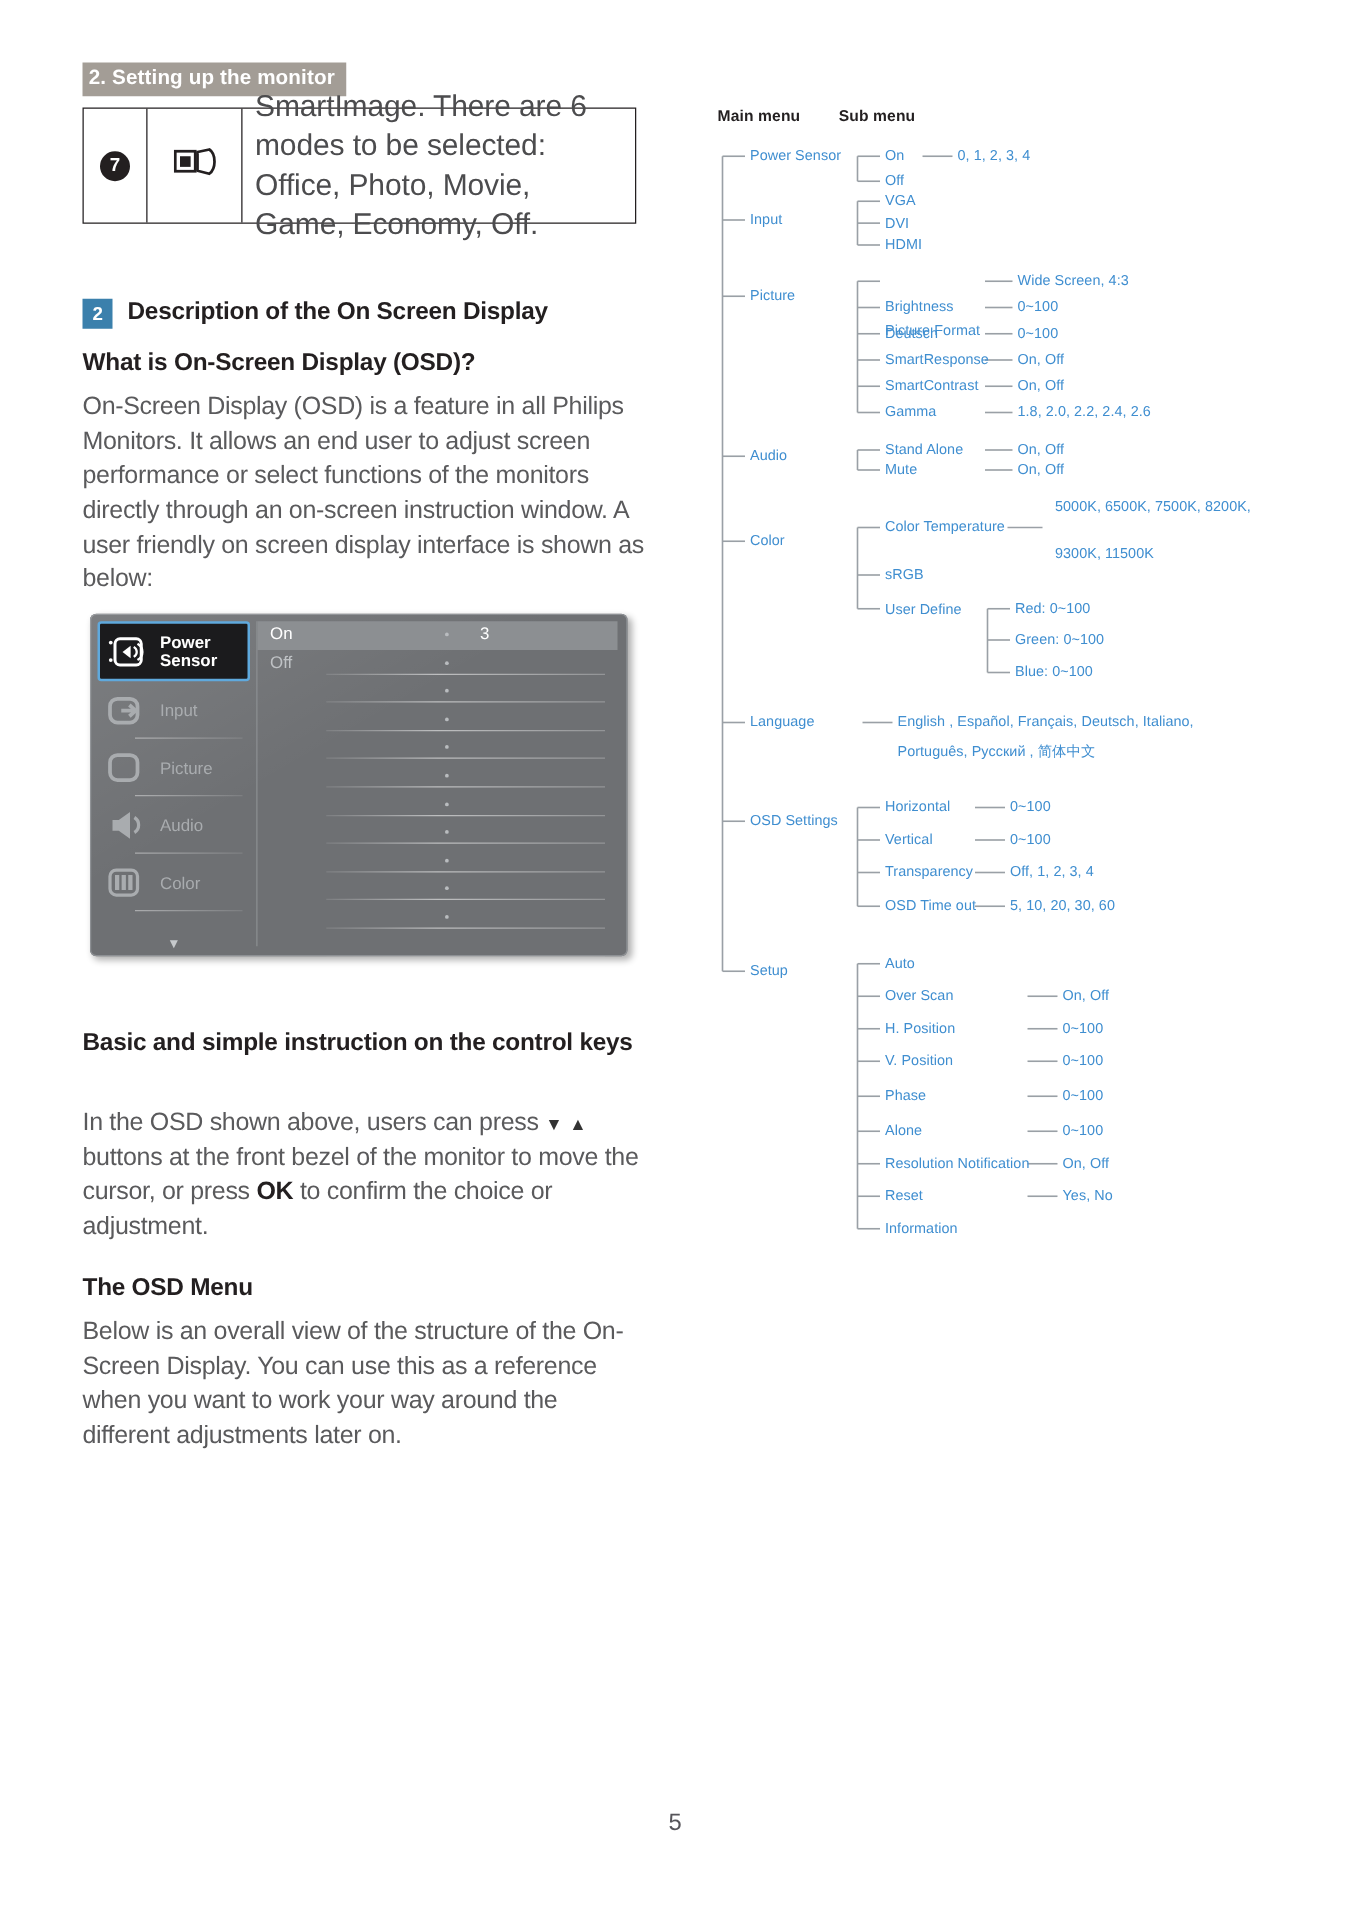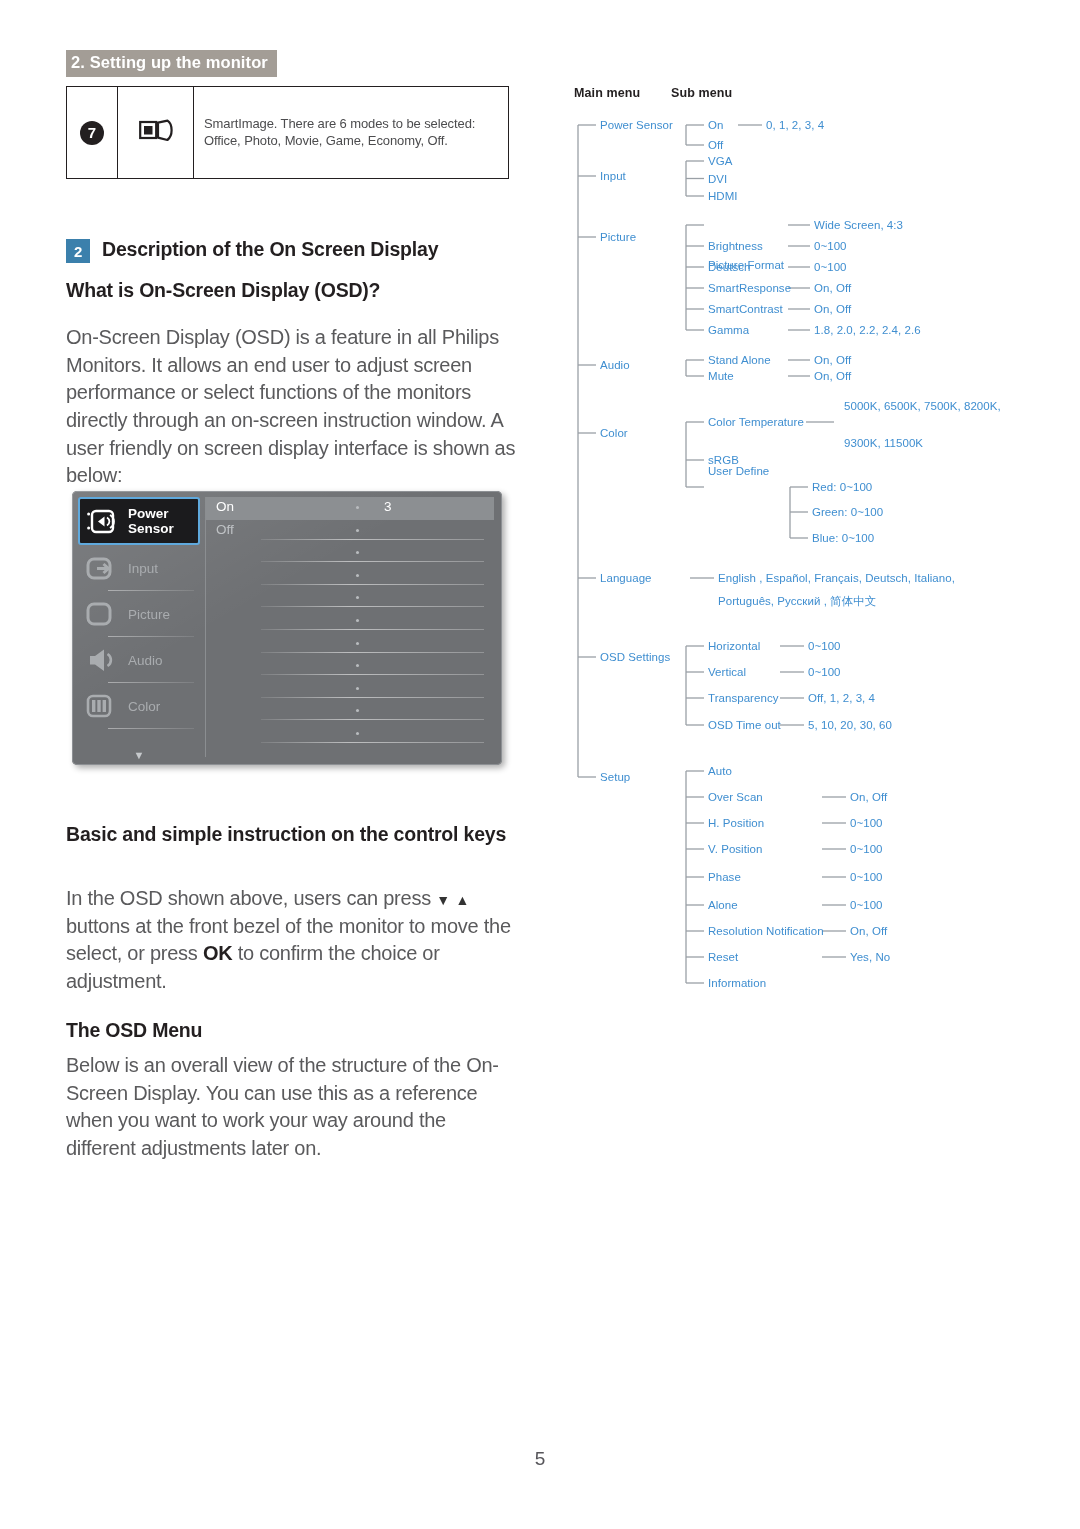--- a/index.html
+++ b/index.html
@@ -28,21 +28,21 @@
   #key-table .cell-num{
     width:50px;border-right:1.4px solid #231f20;
     display:flex;align-items:center;justify-content:center;flex:none;
   }
   #key-table .cell-icon{
     width:75px;border-right:1.4px solid #231f20;
     display:flex;align-items:center;justify-content:center;flex:none;
   }
   #key-table .cell-text{
     flex:1;display:flex;align-items:center;padding:0 8px 0 10px;
-    font-size:13px;color:#4c4c4e;line-height:1.30;letter-spacing:-.1px;
+    font-size:24px;color:#4c4c4e;line-height:1.30;letter-spacing:-.1px;
   }
   .num-badge{
     width:24px;height:24px;border-radius:50%;background:#231f20;color:#fff;
     font-size:15px;font-weight:700;display:flex;align-items:center;justify-content:center;
     line-height:1;
   }
 
   
   .lcol{position:absolute;left:66px;width:446px;}
   .sec-head{
@@ -153,21 +153,21 @@
     <div class="cell-text">SmartImage. There are 6 modes to be selected: Office, Photo, Movie, Game, Economy, Off.</div>
   </div>
 
   <div class="lcol sec-head" style="top:238px;">
     <span class="sec-badge">2</span>
     <span>Description of the On Screen Display</span>
   </div>
 
   <h3 class="lcol sub" style="top:278px;">What is On-Screen Display (OSD)?</h3>
 
-  <p class="lcol body" style="top:324px;width:452px;">On-Screen Display (OSD) is a feature in all Philips Monitors. It allows an end user to adjust screen performance or select functions of the monitors directly through an on-screen instruction window. A user friendly on screen display interface is shown as below:</p>
+  <p class="lcol body" style="top:312px;width:452px;">On-Screen Display (OSD) is a feature in all Philips Monitors. It allows an end user to adjust screen performance or select functions of the monitors directly through an on-screen instruction window. A user friendly on screen display interface is shown as below:</p>
 
   <div id="osd-mock">
     <div class="sheen"></div>
 
     <div id="osd-left">
 
       <div class="osd-item active">
         <span class="osd-ico">
           <svg width="38" height="30" viewBox="0 0 38 30">
             <rect x="6" y="5" width="21" height="21" rx="4" fill="none" stroke="#ffffff" stroke-width="2.4"></rect>
@@ -278,21 +278,21 @@
           <span class="dot"></span>
         </div>
       <div class="osd-row">
           <span class="rule"></span>
         </div>
     </div>
   </div>
 
   <h3 class="lcol sub" style="top:822px;width:442px;">Basic and simple instruction on the control keys</h3>
 
-  <p class="lcol body" style="top:885px;width:452px;"><span>In the OSD shown above, users can press </span><span class="tri">▼</span> <span class="tri">▲</span><span> buttons at the front bezel of the monitor to move the select, or press </span><b>OK</b><span> to confirm the choice or adjustment.</span></p>
+  <p class="lcol body" style="top:885px;width:452px;"><span>In the OSD shown above, users can press </span><span class="tri">▼</span> <span class="tri">▲</span><span> buttons at the front bezel of the monitor to move the cursor, or press </span><b>OK</b><span> to confirm the choice or adjustment.</span></p>
 
   <h3 class="lcol sub" style="top:1018px;">The OSD Menu</h3>
 
   <p class="lcol body" style="top:1052px;width:452px;">Below is an overall view of the structure of the On-Screen Display. You can use this as a reference when you want to work your way around the different adjustments later on.</p>
 
   <div id="tree">
 
     <svg id="tree-lines">
 
       <path d="M12 45 L12 697"></path>
@@ -416,21 +416,21 @@
     <div class="node" style="left:248px;top:223px;">On, Off</div>
     <div class="node" style="left:248px;top:244px;">1.8, 2.0, 2.2, 2.4, 2.6</div>
 
     <div class="node" style="left:142px;top:274px;">Stand Alone</div>
     <div class="node" style="left:142px;top:290px;">Mute</div>
     <div class="node" style="left:248px;top:274px;">On, Off</div>
     <div class="node" style="left:248px;top:290px;">On, Off</div>
 
     <div class="node" style="left:142px;top:336px;">Color Temperature</div>
     <div class="node" style="left:142px;top:374px;">sRGB</div>
-    <div class="node" style="left:142px;top:385px;">User Define</div>
+    <div class="node" style="left:142px;top:402px;">User Define</div>
     <div class="node" style="left:278px;top:320px;">5000K, 6500K, 7500K, 8200K,</div>
     <div class="node" style="left:278px;top:357px;">9300K, 11500K</div>
 
     <div class="node" style="left:246px;top:401px;text-align:center;">Red: 0~100</div>
     <div class="node" style="left:246px;top:426px;">Green: 0~100</div>
     <div class="node" style="left:246px;top:452px;">Blue: 0~100</div>
 
     <div class="node" style="left:152px;top:492px;">English , Español, Français, Deutsch, Italiano,</div>
     <div class="node" style="left:152px;top:514px;">Português, Русский , 简体中文</div>
 

